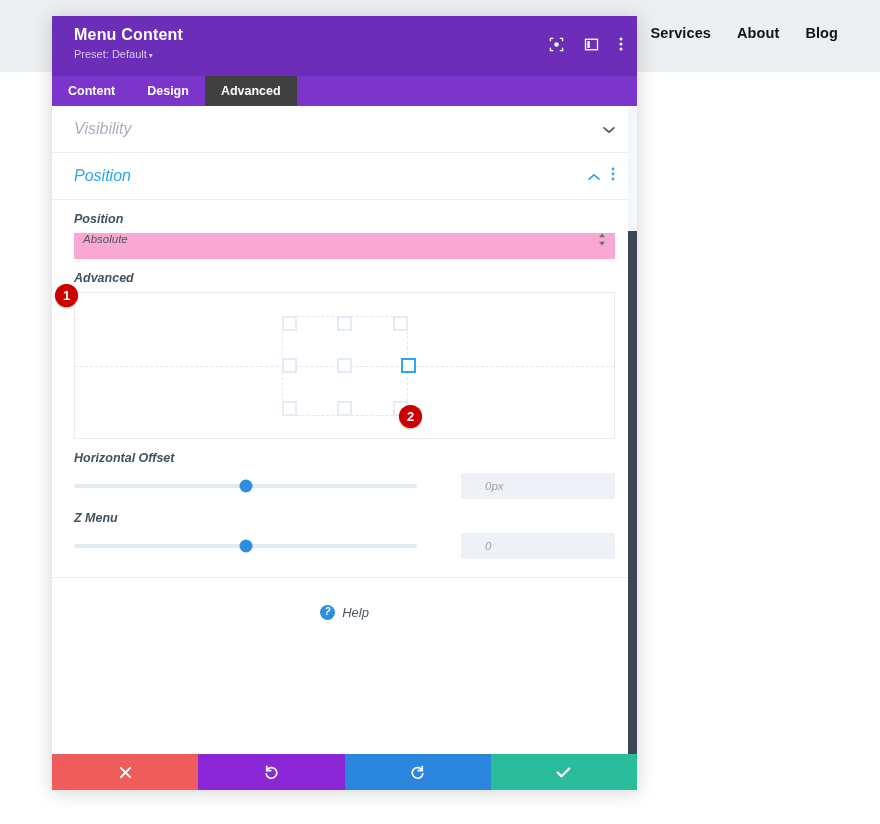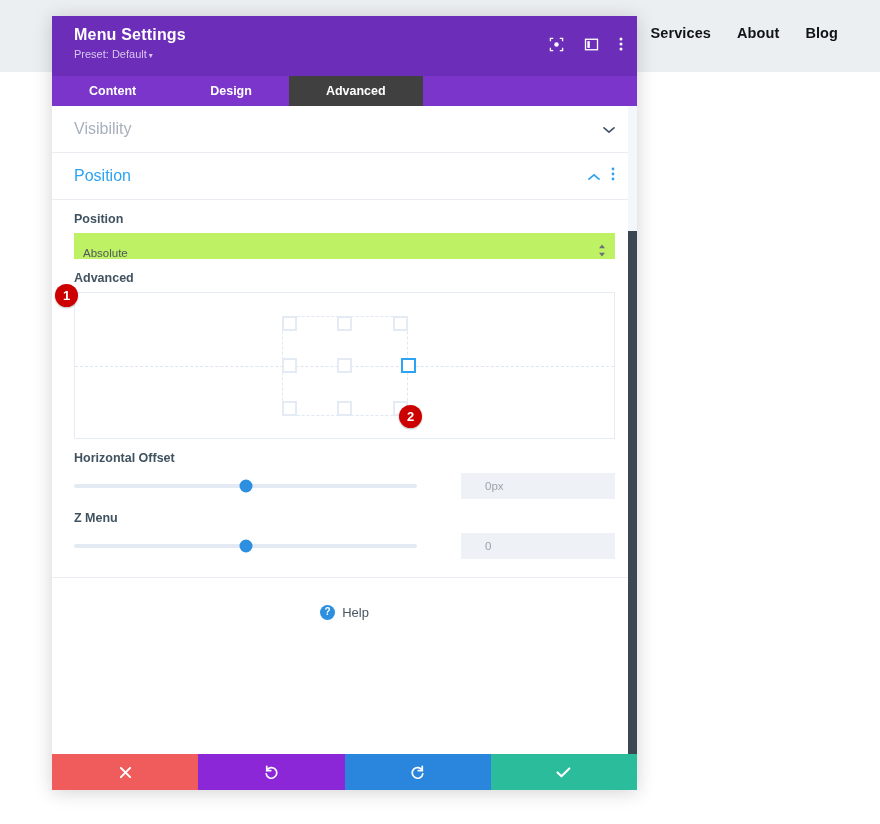--- a/index.html
+++ b/index.html
@@ -61,30 +61,30 @@
   }
   #header-actions .hicon { color: #fff; display: block; line-height: 0; }
 
   
   #modal-tabs {
     background: #7B35CB; height: 30px;
     display: flex; align-items: stretch;
     flex: 0 0 auto;
   }
   .tab {
-    padding: 0 37px; display: flex; align-items: center;
+    padding: 0 16px; display: flex; align-items: center;
     color: #ffffff; font-size: 12.5px; font-weight: bold;
     white-space: nowrap;
   }
   .tab.active { background: #404040; }
 
   
   #modal-body {
     flex: 1 1 auto; position: relative;
-    background: #ffffff; overflow: hidden;
+    background: #ffffff; overflow: hidden; font-style: italic;
   }
 
   .accordion-row {
     height: 47px; display: flex; align-items: center;
     padding: 0 22px; border-bottom: 1px solid #eaedf2;
     justify-content: space-between;
   }
   .accordion-row .acc-title {
     font-size: 16px; color: #a7b0bd; font-weight: normal;
   }
@@ -97,22 +97,22 @@
     padding: 0 22px 18px 22px;
     border-bottom: 1px solid #eaedf2;
   }
 
   .field-label {
     font-size: 12.5px; font-weight: bold; color: #40525f;
     margin: 12px 0 7px 0;
   }
 
   .select-box {
-    height: 26px; background: #bef264;
-    display: flex; align-items: flex-end; justify-content: space-between;
+    height: 26px; background: #f9a8d4;
+    display: flex; align-items: flex-start; justify-content: space-between;
     padding: 0 9px; font-size: 11.5px; color: #51575d;
     position: relative;
   }
   .select-arrows { font-size: 9px; color: #6a7076; line-height: 1; }
 
   
   .loc-box {
     height: 147px; border: 1px solid #e6ebf2;
     position: relative; margin-top: 2px; background: #fff;
   }
@@ -220,21 +220,21 @@
     <span class="nav-link">About</span>
     <span class="nav-link">Blog</span>
     <span class="nav-cut">&nbsp;</span>
   </nav>
 </div>
 <div id="site-body"></div>
 
 <div id="modal">
 
   <div id="modal-header">
-    <div id="modal-title">Menu Settings</div>
+    <div id="modal-title">Menu Content</div>
     <div id="modal-preset">
       <span>Preset: Default</span><span class="caret">▾</span>
     </div>
     <div id="header-actions">
       <span class="hicon">
         <svg width="15" height="15" viewBox="0 0 16 16" fill="none" stroke="#fff" stroke-width="1.4">
           <path d="M1.5 4.5V1.5H4.5M11.5 1.5H14.5V4.5M14.5 11.5V14.5H11.5M4.5 14.5H1.5V11.5"></path>
           <circle cx="8" cy="8" r="2.4" fill="#fff" stroke="none"></circle>
         </svg>
       </span>

